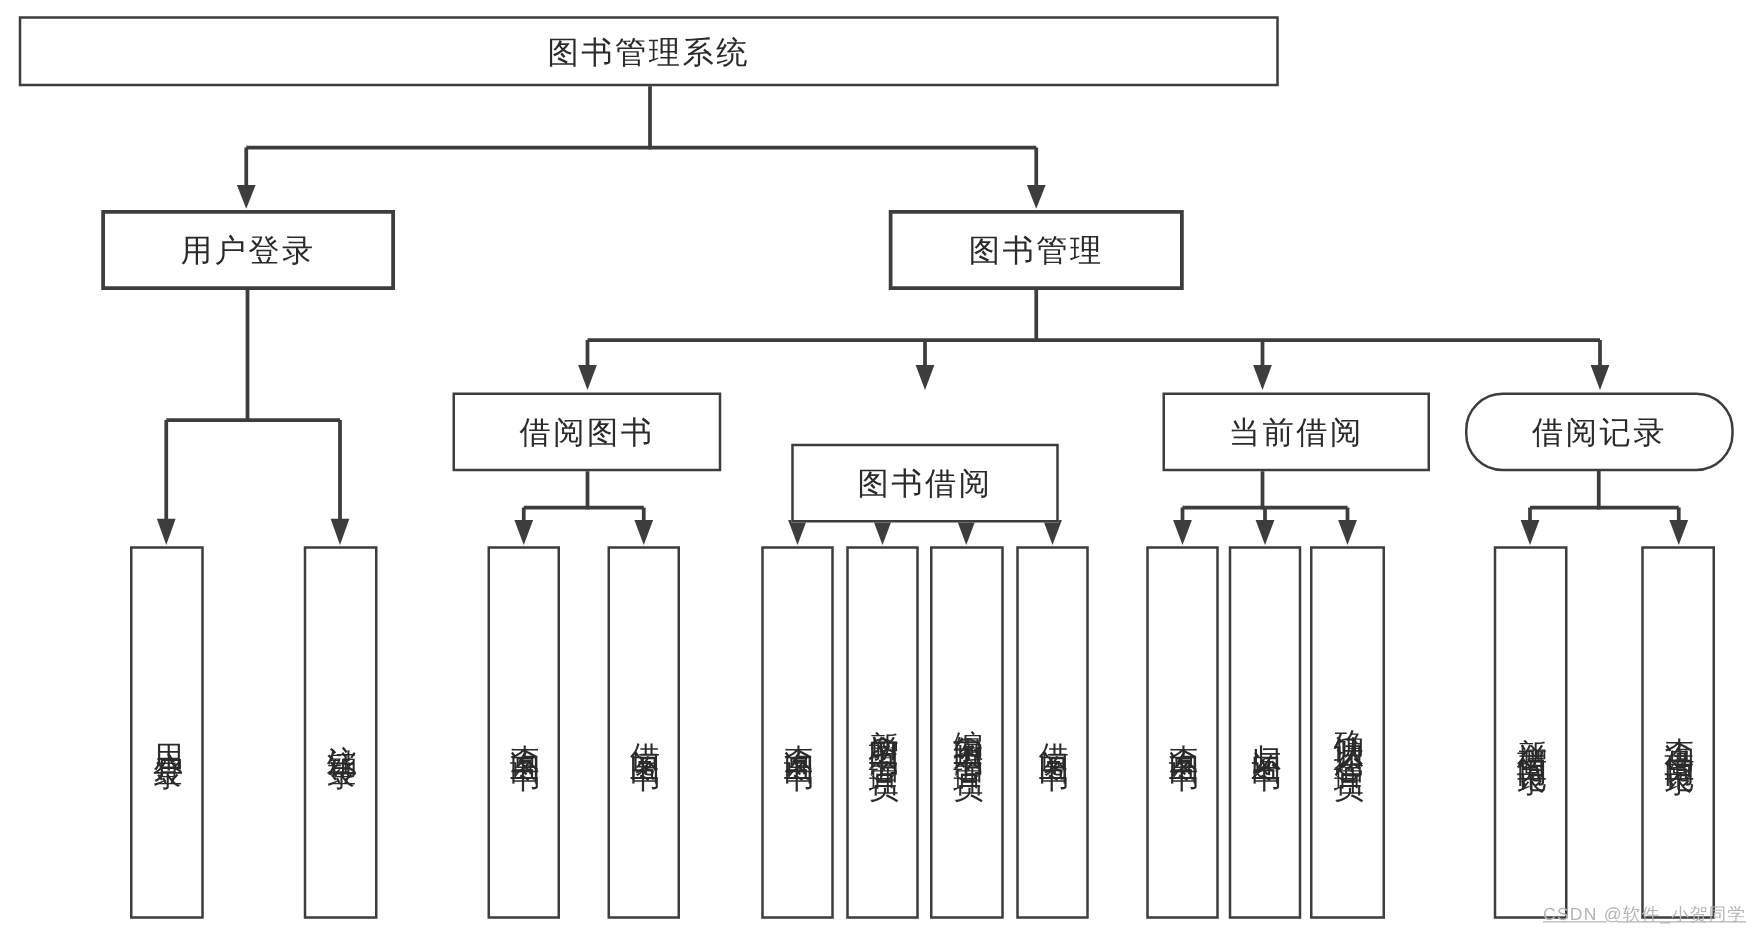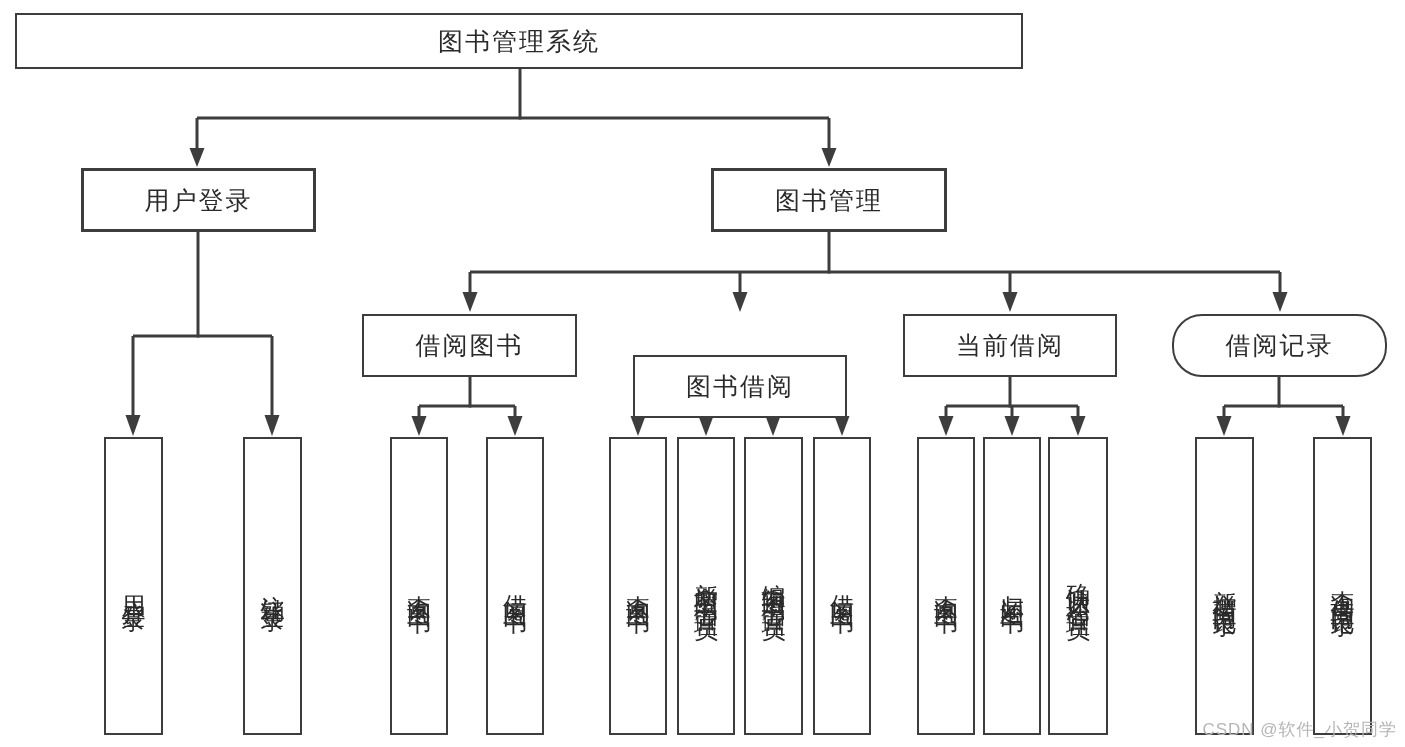--- a/index.html
+++ b/index.html
@@ -35,24 +35,25 @@
     writing-mode:vertical-rl;
     text-orientation:mixed;
     font-size:24px;
     line-height:1;
     letter-spacing:5px;
     color:var(--text);
   }
   #watermark{
     position:absolute;
     right:8px;bottom:6px;
-    font-size:17px;
+    font-size:14px;
     color:var(--watermark);
     letter-spacing:1px;
     white-space:nowrap;
+    text-decoration:underline;
   }
 </style>
 </head>
 <body>
 
 <div id="stage">
 
   <svg id="wires" width="1405" height="747" viewBox="0 0 1405 747">
 
     <line class="cl" x1="520" y1="68" x2="520" y2="119.5"></line>
@@ -115,21 +116,21 @@
     <polygon class="ah" points="1335.5,416 1350.5,416 1343,436"></polygon>
   </svg>
 
   <div class="box hbox root" style="left:15px;top:13px;width:1008px;height:56px;">图书管理系统</div>
 
   <div class="box hbox" style="left:81px;top:168px;width:235px;height:64px;">用户登录</div>
   <div class="box hbox" style="left:711px;top:168px;width:236px;height:64px;">图书管理</div>
 
   <div class="box hbox l3" style="left:362px;top:314px;width:215px;height:63px;">借阅图书</div>
   <div class="box hbox l3" style="left:633px;top:314px;width:214px;height:63px;margin-top:41px;">图书借阅</div>
-  <div class="box hbox l3" style="left:903px;top:314px;width:214px;height:63px;">当前借阅</div>
+  <div class="box hbox l3" style="left:930px;top:314px;width:214px;height:63px;">当前借阅</div>
   <div class="box hbox l3" style="left:1172px;top:314px;width:215px;height:63px;border-radius:30px;">借阅记录</div>
 
   <div class="box leaf" style="left:104px;top:437px;width:59px;height:298px;">
     <span>用户登录</span>
     </div>
   <div class="box leaf" style="left:243px;top:437px;width:59px;height:298px;">
     <span>注销登录</span>
     </div>
 
   <div class="box leaf" style="left:390px;top:437px;width:58px;height:298px;">

